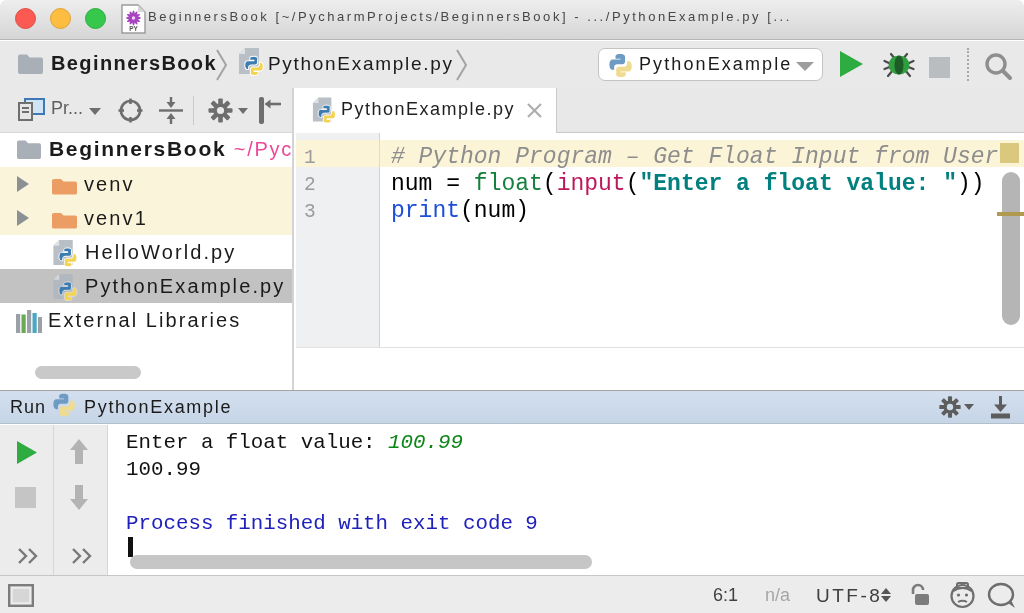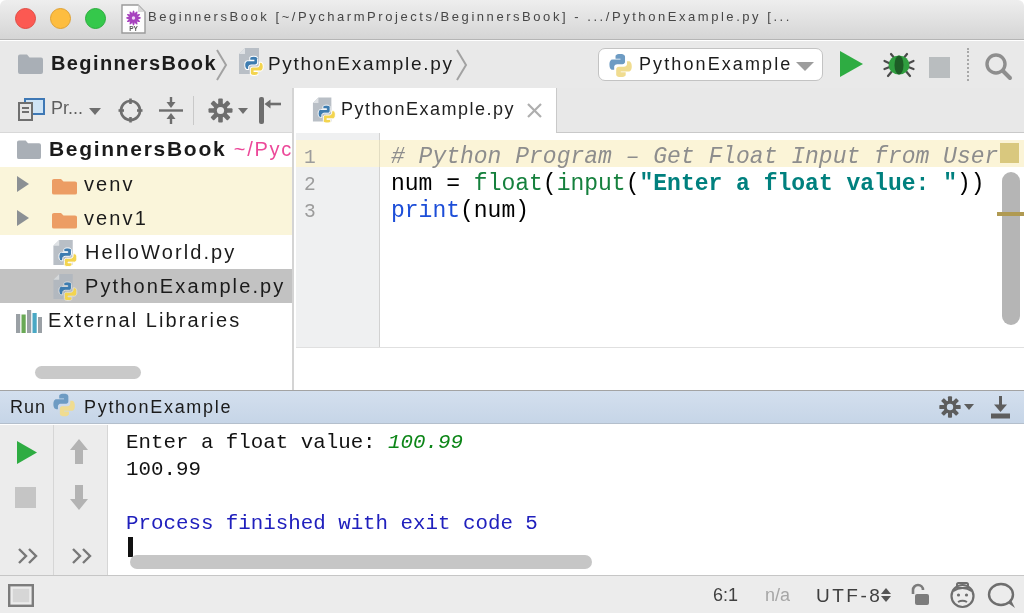--- a/index.html
+++ b/index.html
@@ -252,21 +252,21 @@
             <line x1="15" y1="2" x2="2" y2="15" stroke="#aeaeae" stroke-width="2.2"></line>
           </svg>
         </div>
         <div class="abs" style="left:261px;top:44px;width:467px;border-top:1px solid #c9c9c9"></div>
       </div>
       <div id="code">
         <div class="lnum" style="top:59px">1</div>
         <div class="lnum" style="top:86px">2</div>
         <div class="lnum" style="top:113px">3</div>
         <div class="codeline" style="top:56px"><span style="color:#8d8d8d;font-style:italic"># Python Program – Get Float Input from User</span></div>
-        <div class="codeline" style="top:83px">num = <span style="color:#15803d">float</span>(<span style="color:#15803d">input</span>(<span style="color:#00807e;font-weight:bold">"Enter a float value: "</span>))</div>
+        <div class="codeline" style="top:83px">num = <span style="color:#15803d">float</span>(<span style="color:#be185d">input</span>(<span style="color:#00807e;font-weight:bold">"Enter a float value: "</span>))</div>
         <div class="codeline" style="top:110px"><span style="color:#1d4ed8">print</span>(num)</div>
         <div class="abs" style="left:704px;top:55px;width:19px;height:20px;background:#d9c87e"></div>
         <div class="abs" style="left:706px;top:84px;width:18px;height:153px;border-radius:9px;background:#b5b5b5"></div>
         <div class="abs" style="left:701px;top:124px;width:27px;height:4px;background:#b09a52"></div>
         <div class="abs" style="left:0;top:259px;width:728px;border-top:1px solid #e0e0e0"></div>
       </div>
     </div>
   </div>
 
   <div class="abs" id="runhead">
@@ -314,21 +314,21 @@
     </svg>
     <svg class="abs" style="left:71px;top:122px" width="22" height="18" viewBox="0 0 22 18">
       <g fill="none" stroke="#787878" stroke-width="2.4">
         <path d="M2 2 L9 9 L2 16"></path>
         <path d="M12 2 L19 9 L12 16"></path>
       </g>
     </svg>
     <div id="console">
       <div class="conline" style="top:6px">Enter a float value: <span style="color:#0d8618;font-style:italic">100.99</span></div>
       <div class="conline" style="top:33px">100.99</div>
-      <div class="conline" style="top:87px;color:#2020bd">Process finished with exit code 5</div>
+      <div class="conline" style="top:87px;color:#2020bd">Process finished with exit code 9</div>
       <div class="abs" style="left:20px;top:112px;width:5px;height:20px;background:#111"></div>
       <div class="abs" style="left:22px;top:130px;width:462px;height:14px;border-radius:7px;background:#c6c6c6"></div>
     </div>
   </div>
   <div class="abs" id="statusbar">
     <svg class="abs" style="left:8px;top:8px" width="26" height="23" viewBox="0 0 26 23">
       <rect x="1.2" y="1.2" width="23.6" height="20.6" fill="none" stroke="#7c7c7c" stroke-width="2.4"></rect>
       <rect x="4.8" y="4.8" width="16.4" height="13.4" fill="#d6d6d6"></rect>
     </svg>
     <div class="sbtext" style="left:713px">6:1</div>

